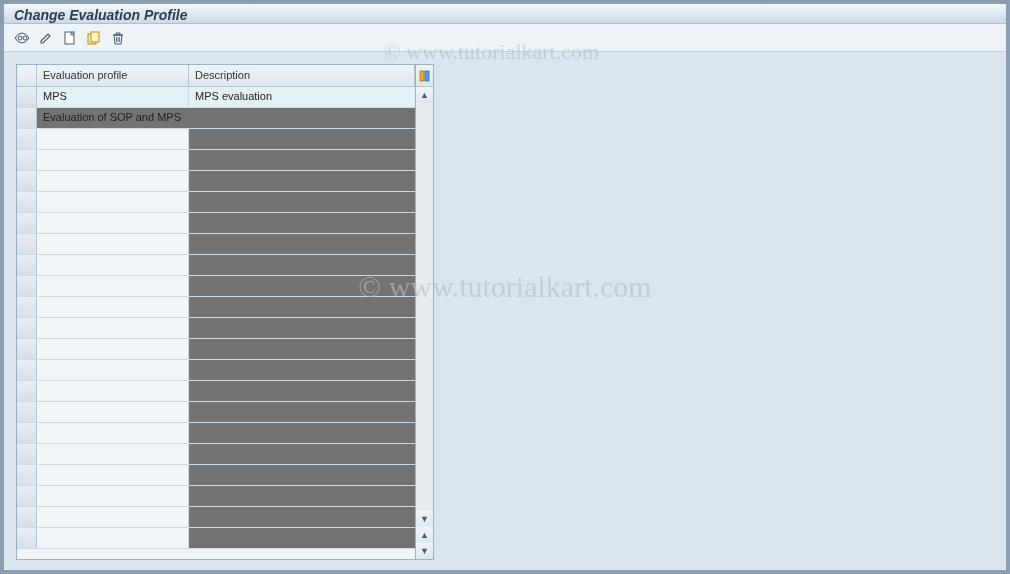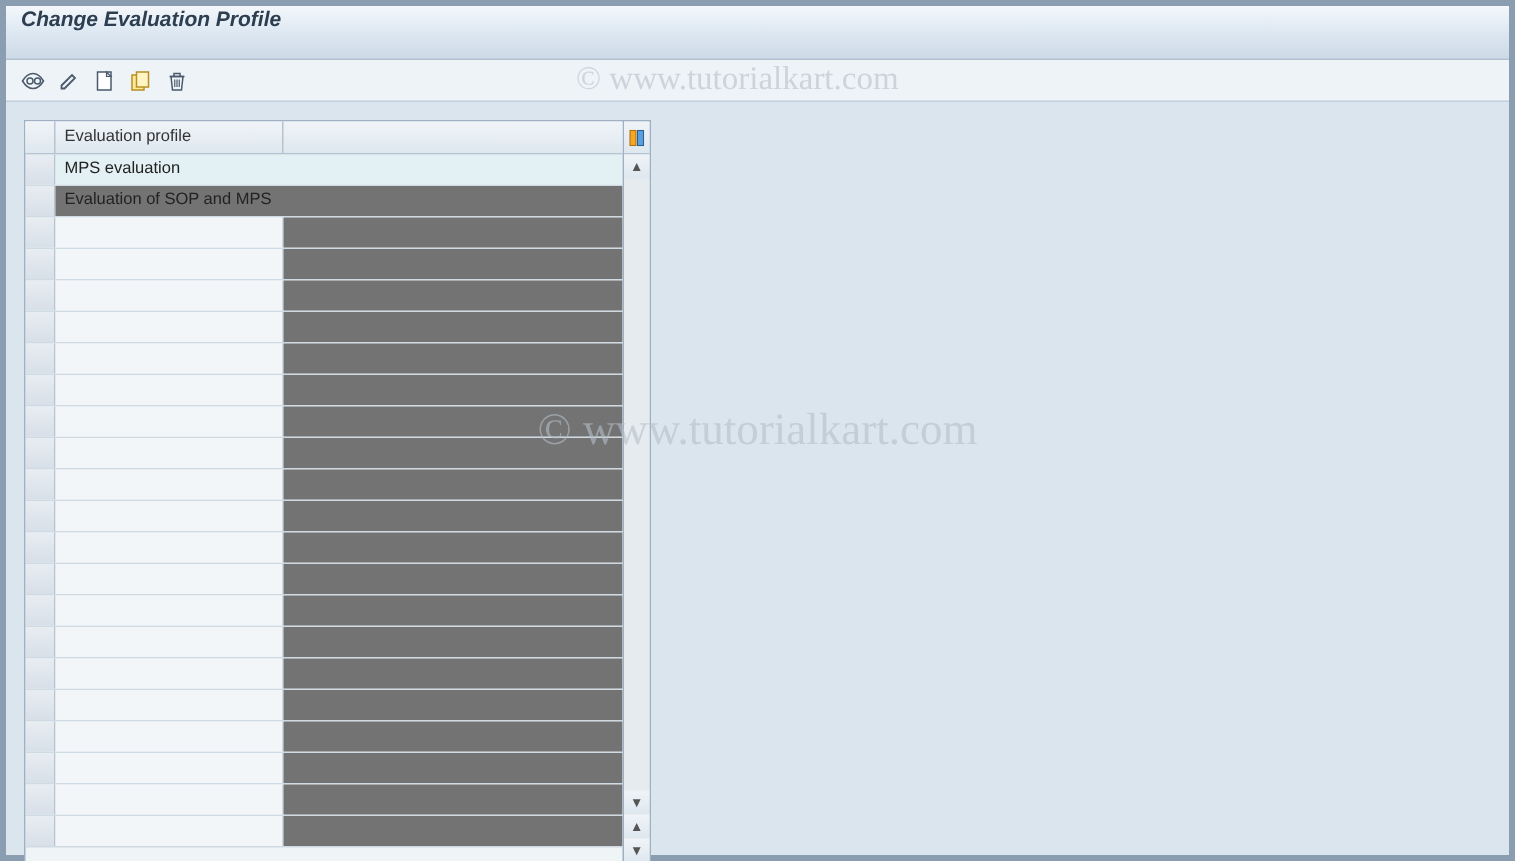--- a/index.html
+++ b/index.html
@@ -14,24 +14,24 @@
     }
     .outer-border {
       border: 4px solid #8b9db0;
       width: 1010px;
       height: 574px;
       background: #dbe5ee;
       position: relative;
     }
     .title-bar {
       background: linear-gradient(#f4f7fb 0%, #dde8f2 50%, #cdd9e6 100%);
-      height: 36px;
+      height: 20px;
       border-bottom: 1px solid #b0c0d0;
       display: flex;
-      align-items: flex-start;
+      align-items: flex-end;
       padding: 0 10px;
     }
     .title-text {
       font-weight: bold;
       font-style: italic;
       font-size: 14px;
       color: #2c3e50;
     }
     .toolbar {
       height: 28px;
@@ -205,24 +205,26 @@
         </svg>
     </div>
   </div>
 
   <div class="content-area">
     <div class="table-wrap">
       <div class="table-box">
         <div class="table-header">
           <div class="th-selector"></div>
           <div class="th-col1">Evaluation profile</div>
+          <div class="th-col2">Description</div>
         </div>
         <div class="table-body" id="table-body">
             <div class="table-row">
               <div class="td-selector"></div>
+              <div class="td-col1 prefill">MPS</div>
               <div class="td-col2 prefill">MPS evaluation</div>
             </div>
             <div class="table-row">
               <div class="td-selector"></div>
               <div class="td-col2">Evaluation of SOP and MPS</div>
             </div>
             <div class="table-row">
               <div class="td-selector"></div>
               <div class="td-col1"></div>
               <div class="td-col2"></div>

